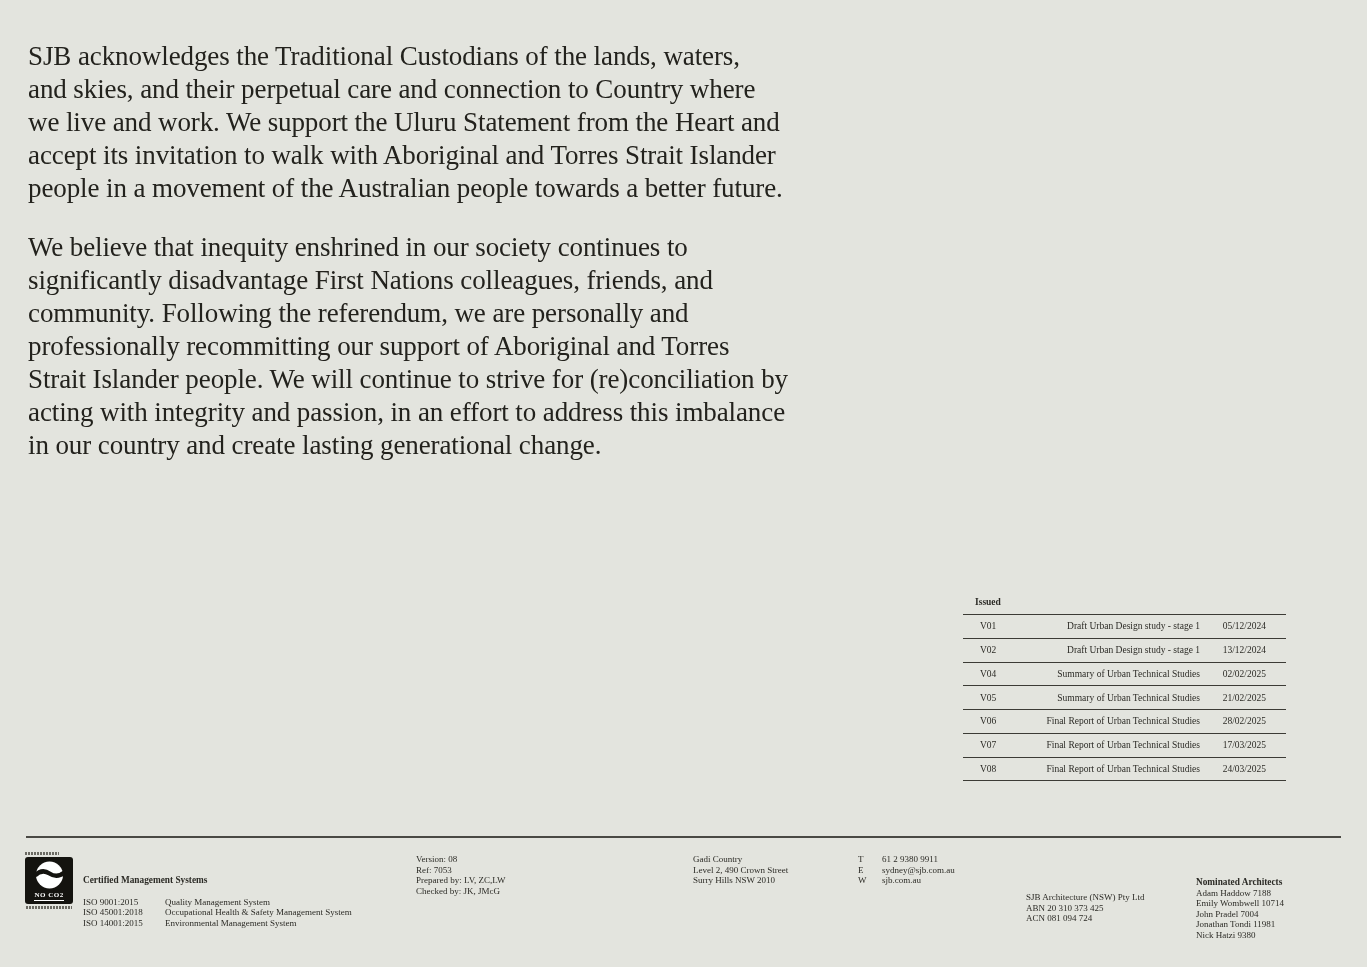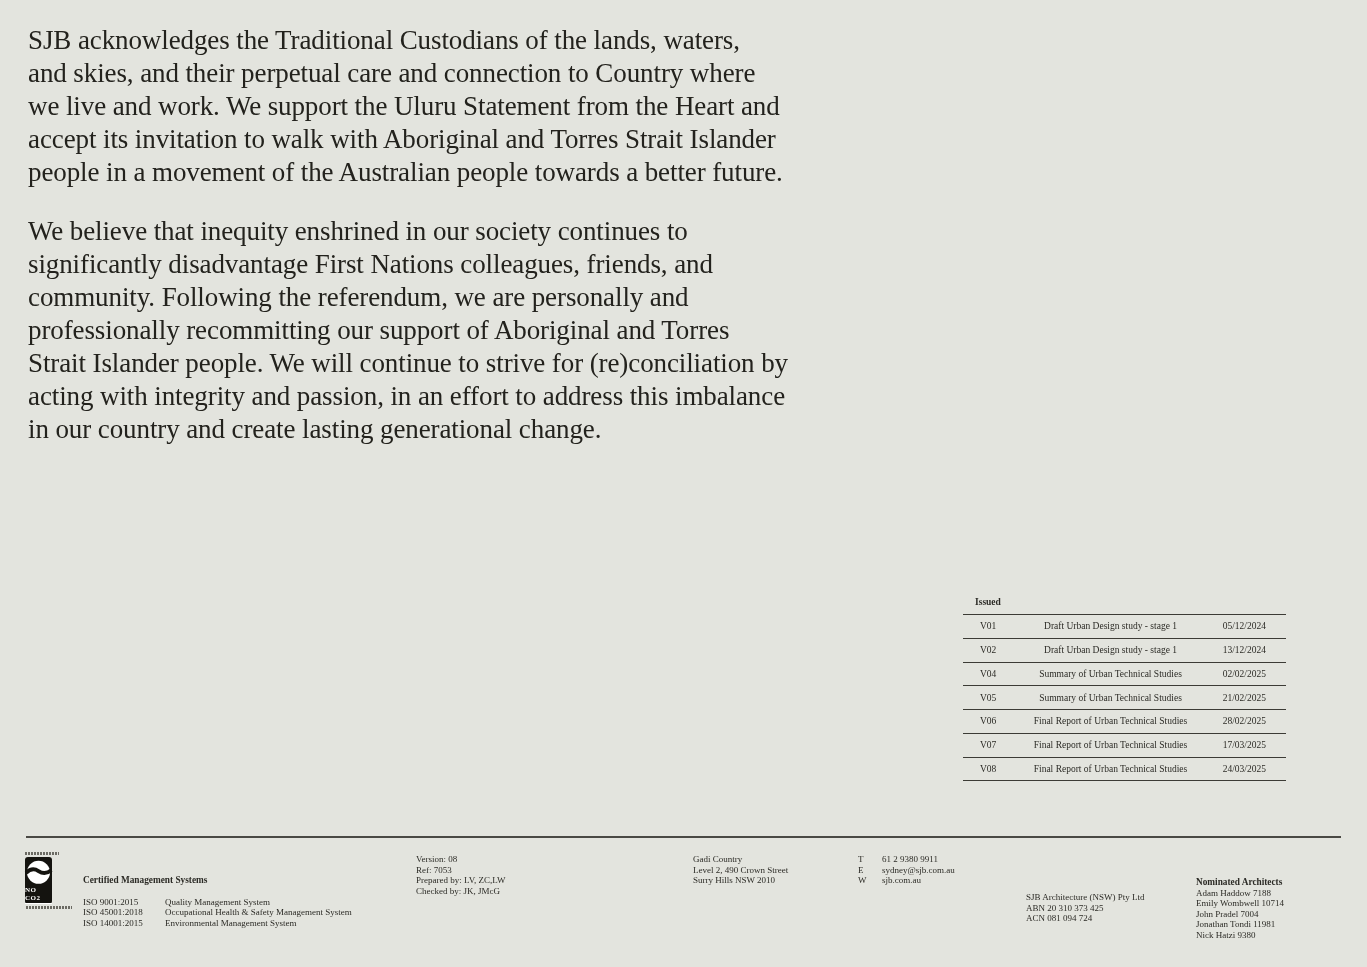--- a/index.html
+++ b/index.html
@@ -12,21 +12,21 @@
     overflow: hidden;
   }
 
   
   .intro {
     position: absolute;
     left: 28px; top: 24px;
     width: 900px;
   }
   .intro p {
-    margin: 0 0 26px 0;
+    margin: 16px 0 26px 0;
     font-size: 27px;
     line-height: 33px;
     letter-spacing: -0.1px;
     color: #23221d;
     white-space: pre-line;
   }
 
   
   .issued {
     position: absolute;
@@ -43,21 +43,21 @@
   .irow {
     display: grid;
     grid-template-columns: 58px 1fr 86px;
     align-items: center;
     height: 22.75px;
     border-top: 1.5px solid #3c3b35;
     font-size: 9.5px;
   }
   .irow:last-child { border-bottom: 1.5px solid #3c3b35; }
   .iver  { padding-left: 17px; }
-  .idesc { text-align: center; }
+  .idesc { text-align: right; }
   .idate { text-align: right; padding-right: 20px; }
 
   
   .divider {
     position: absolute;
     left: 26px; top: 836px;
     width: 1315px; height: 2px;
     background: #4a4944;
   }
   .fcol {
@@ -73,21 +73,21 @@
 
   
   .badge { position: absolute; left: 25px; top: 852px; width: 47px; }
   .badge-micro {
     height: 3px; margin: 0 auto 2px auto;
     background: repeating-linear-gradient(90deg, #6b6a63 0 2px, transparent 2px 3px);
   }
   .badge-micro.top { width: 34px; margin-left: 0; }
   .badge-micro.bottom { width: 46px; margin-top: 2px; }
   .badge-square {
-    width: 27px; height: 47px;
+    width: 48px; height: 47px;
     background: #14130f;
     border-radius: 3px;
     display: flex; flex-direction: column; align-items: center;
   }
   .badge-label {
     color: #ffffff;
     font-weight: 700;
     font-size: 7px;
     letter-spacing: 0.5px;
     line-height: 8px;

